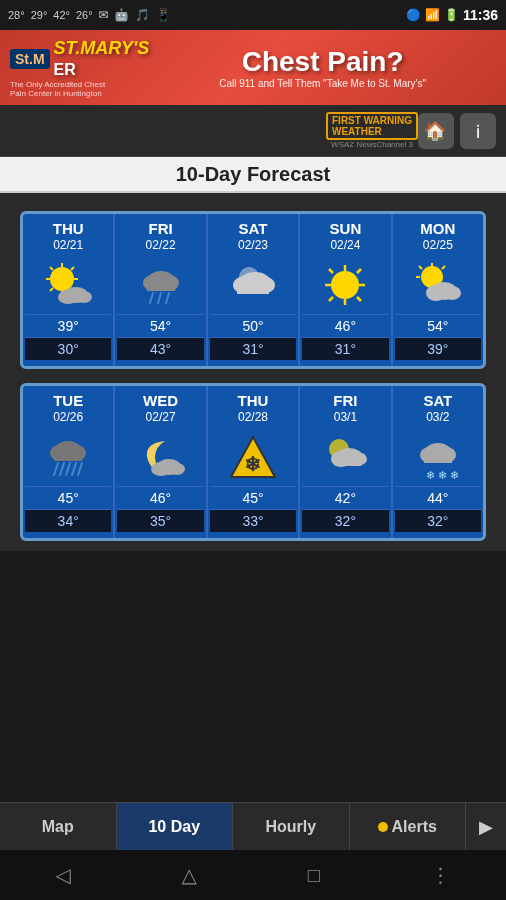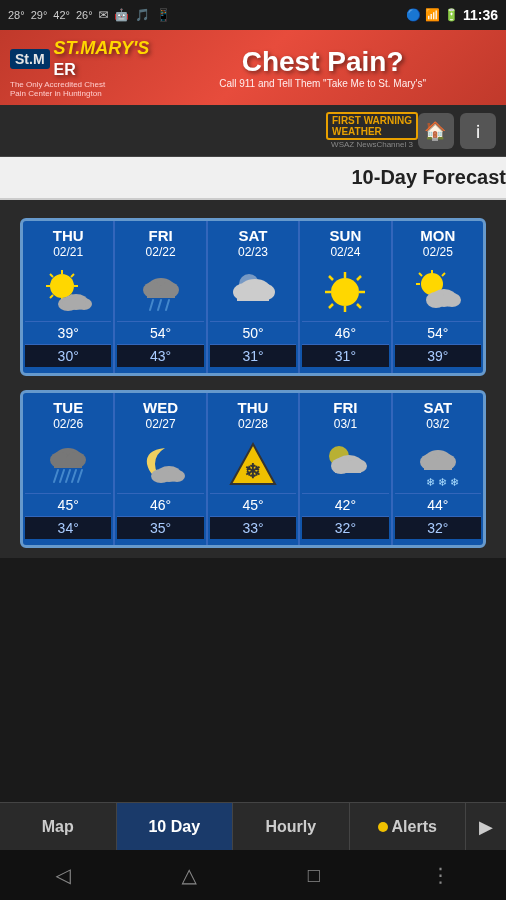--- a/index.html
+++ b/index.html
@@ -141,25 +141,25 @@
       align-items: center;
       justify-content: center;
       cursor: pointer;
       color: white;
       font-size: 18px;
     }
 
     
     #page-title-bar {
       width: 100%;
-      height: 43px;
+      height: 36px;
       background: #f0f0f0;
       display: flex;
       align-items: center;
-      justify-content: flex-end;
+      justify-content: center;
       border-bottom: 2px solid #ccc;
     }
     #page-title-bar h1 {
       font-size: 20px;
       font-weight: bold;
       color: #222;
     }
 
     
     #main-content {
@@ -321,21 +321,21 @@
     <span class="status-icon">🔵</span>
     <span class="status-icon">📶</span>
     <span class="status-icon">🔋</span>
     <span class="status-time">11:36</span>
   </div>
 </div>
 
 <div id="ad-banner">
   <div class="ad-left">
     <div style="display:flex;align-items:center;gap:4px;">
-      <div style="background:#003366;color:#e5e5e5;font-weight:900;font-size:14px;padding:2px 5px;border-radius:3px;">St.M</div>
+      <div style="background:#003366;color:#fdba74;font-weight:900;font-size:14px;padding:2px 5px;border-radius:3px;">St.M</div>
       <div class="ad-logo"><span>ST.MARY'S</span><br><span style="color:white;font-size:16px;font-style:normal;font-weight:700;">ER</span></div>
     </div>
     <div class="ad-sub">The Only Accredited Chest Pain Center in Huntington</div>
   </div>
   <div class="ad-center">
     <div class="ad-headline">Chest Pain?</div>
     <div class="ad-tagline">Call 911 and Tell Them "Take Me to St. Mary's"</div>
   </div>
 </div>
 

